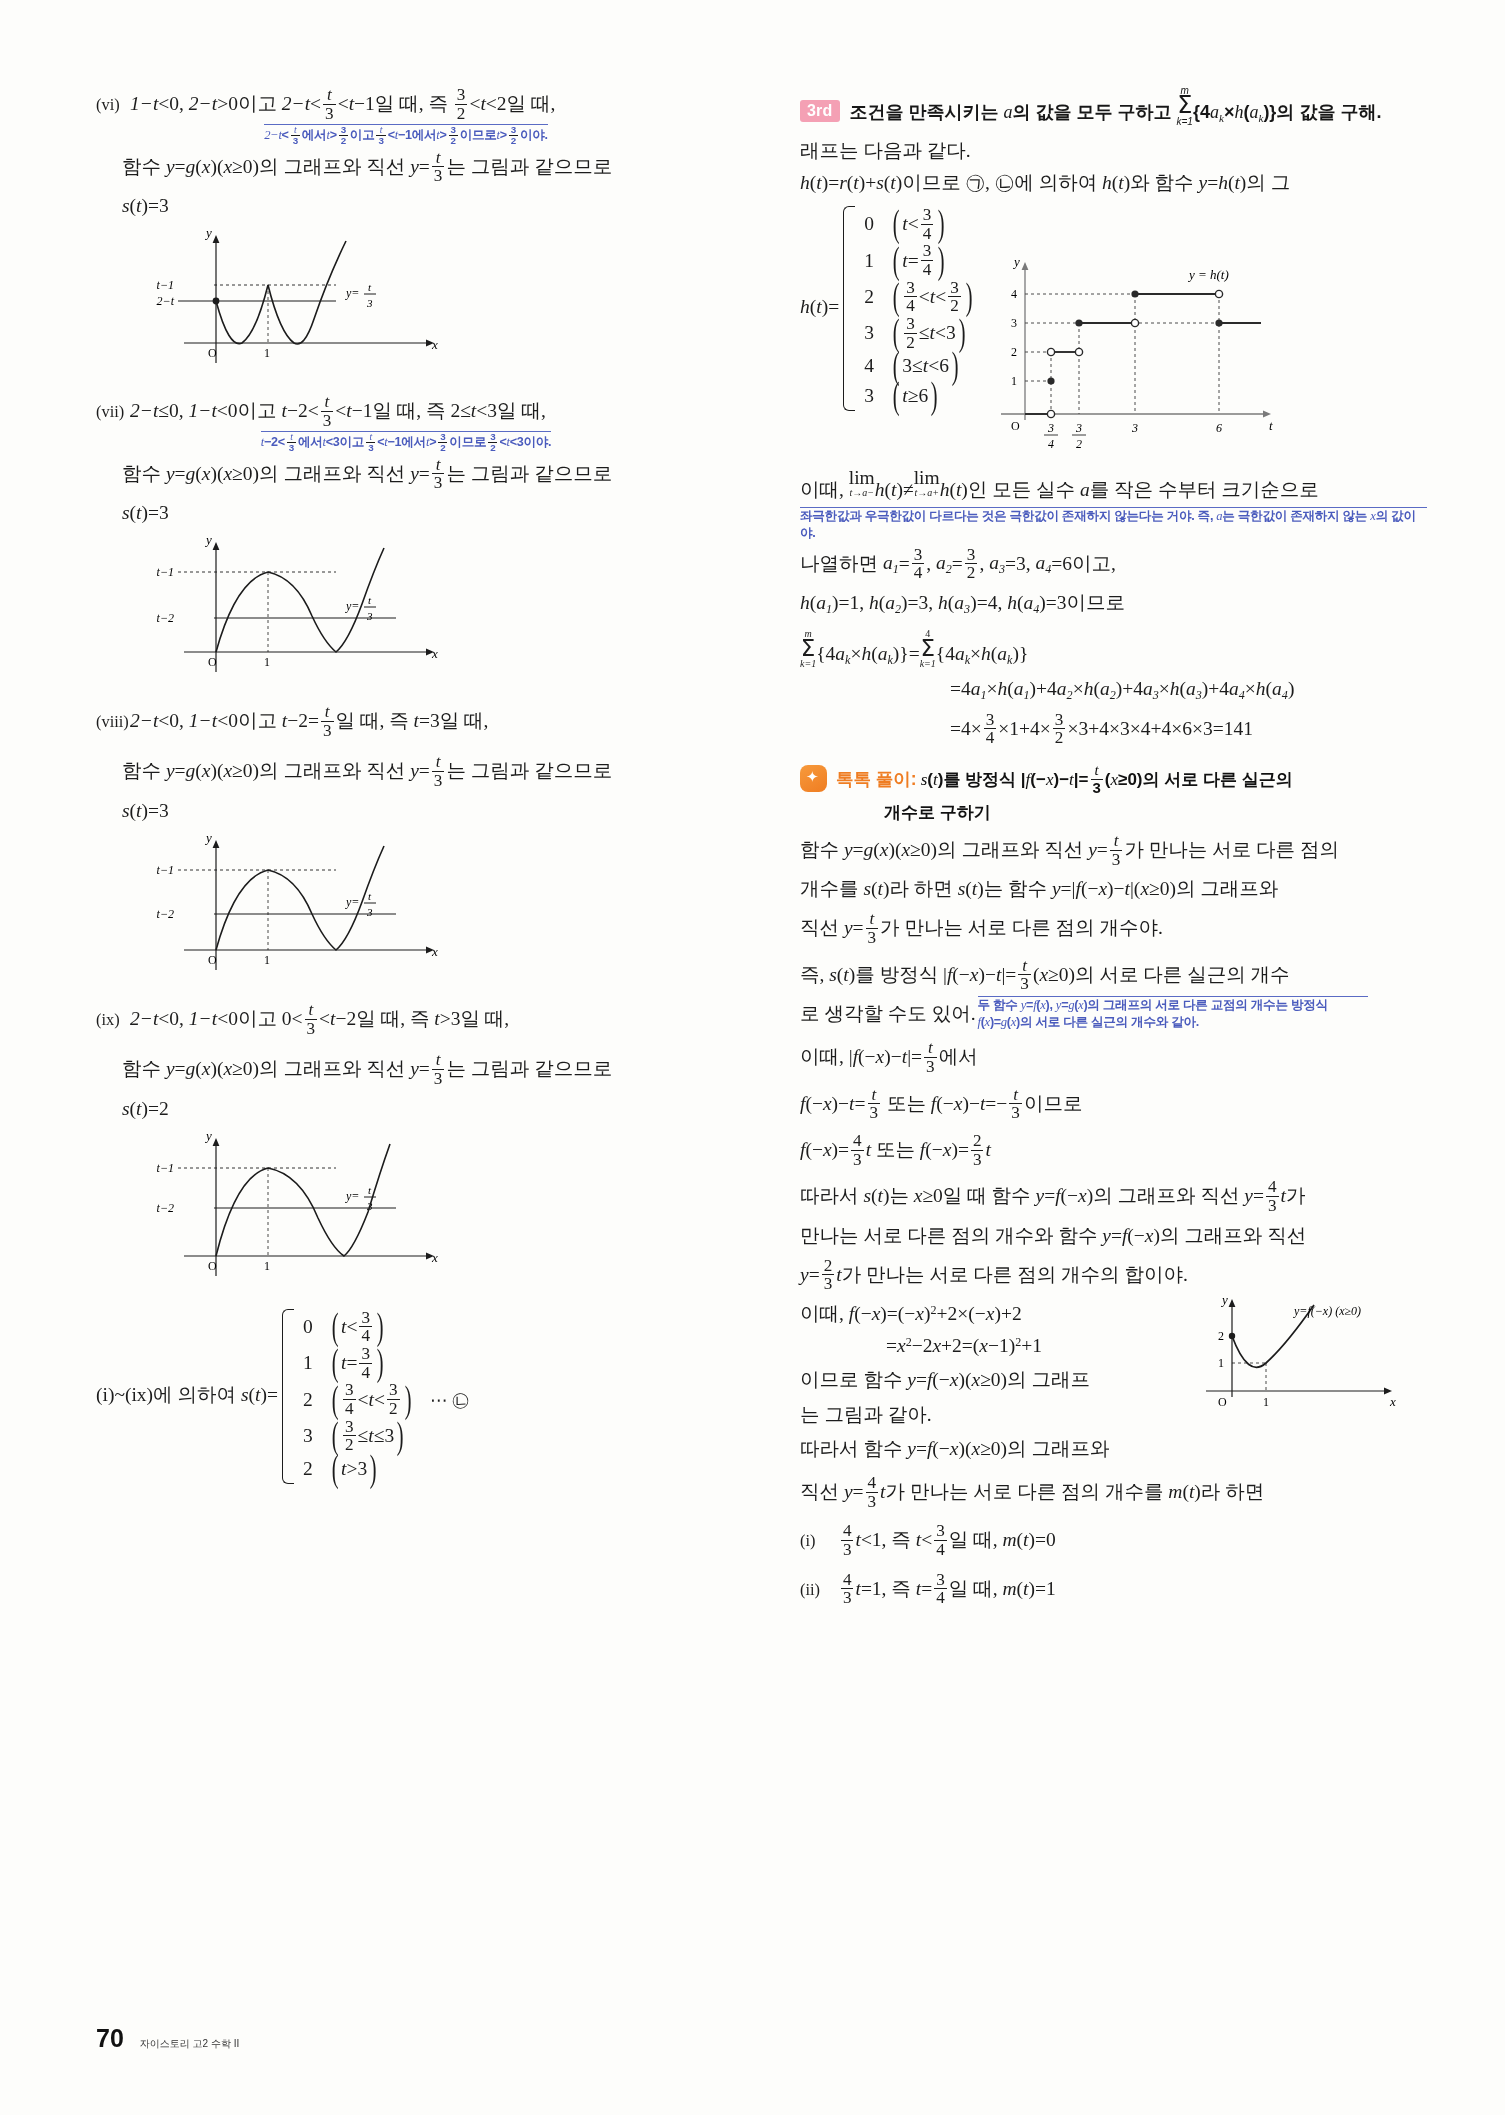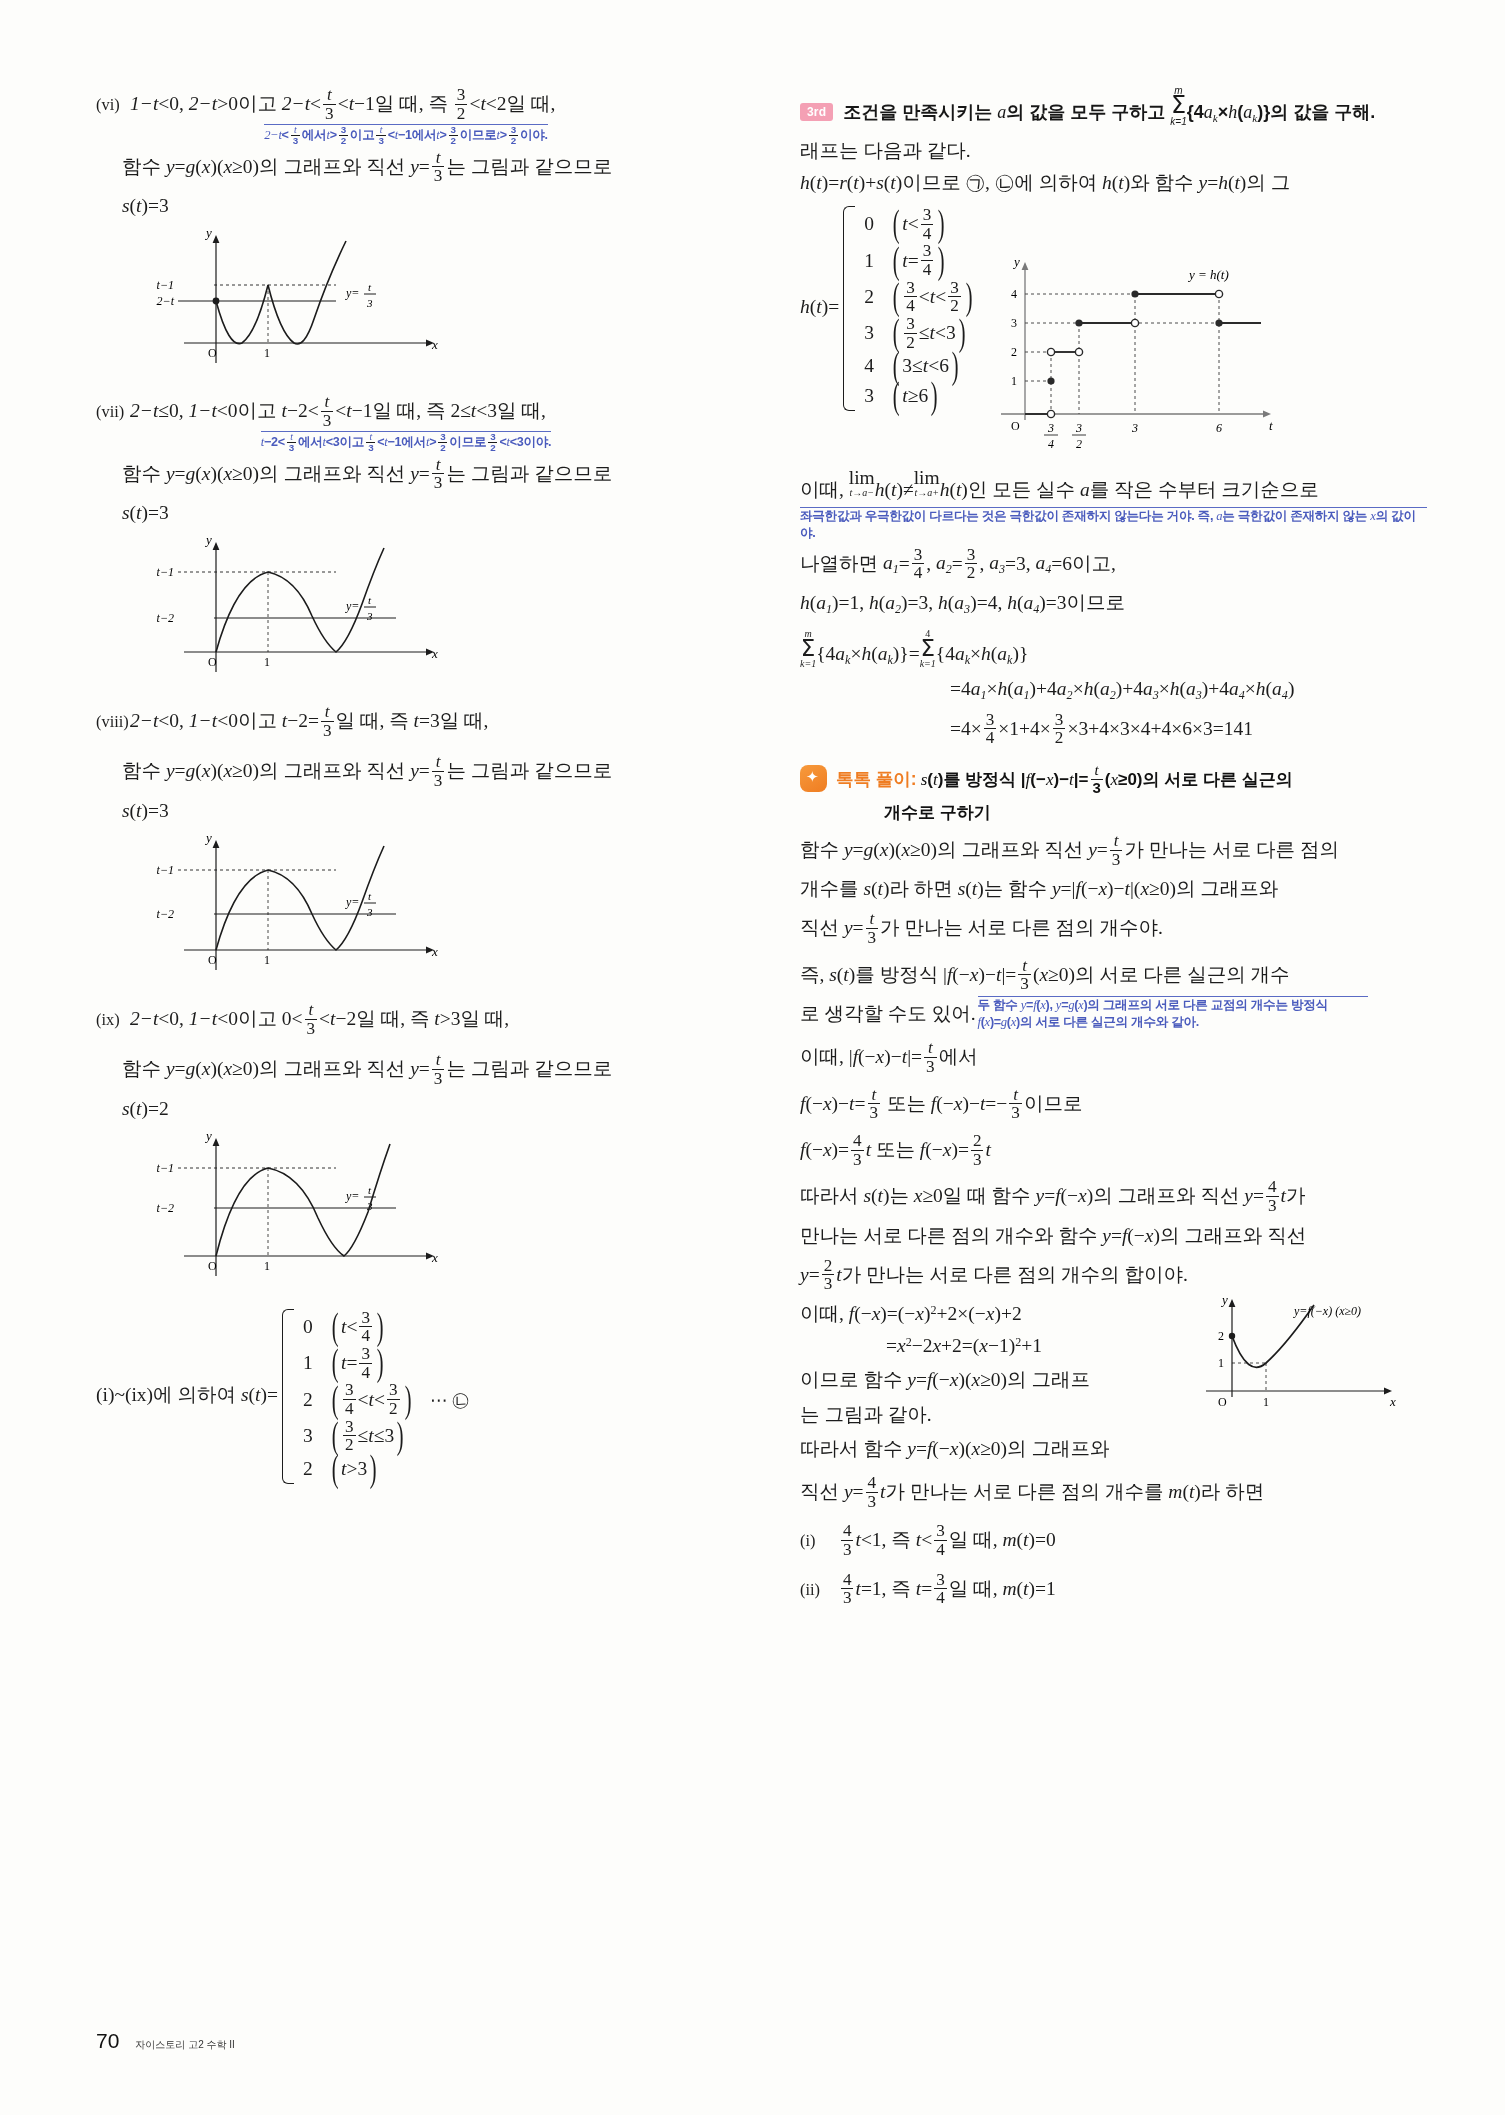--- a/index.html
+++ b/index.html
@@ -32,21 +32,21 @@
           line-height:1.35; font-weight:600; letter-spacing:-0.3px;}
   .note .it { font-family:"Liberation Serif", serif; font-style:italic; font-weight:400;}
   .uline { border-top:1.6px solid #5a6bc4; }
 
   .sub { font-size:0.62em; vertical-align:-0.35em; }
   .sup { font-size:0.62em; vertical-align:0.5em; }
 
   
   .stepbadge{
     display:inline-block; background:#f4a0b4; color:#fff; font-family:"Liberation Sans",sans-serif;
-    font-weight:700; font-size:12px; padding:2px 7px 2px 7px; border-radius:3px;
+    font-weight:700; font-size:16px; padding:2px 7px 2px 7px; border-radius:3px;
     vertical-align:2px; margin-right:10px; letter-spacing:0.2px;
   }
   .steprow { font-family:"Liberation Sans", sans-serif; font-weight:700; font-size:18px; color:#171717; white-space:nowrap;}
   .steprow .it { font-family:"Liberation Serif", serif; font-style:italic; font-weight:400;}
 
   
   .tokhead { display:flex; align-items:flex-start; gap:9px; margin-top:6px; }
   .tokicon {
     width:27px; height:27px; border-radius:8px;
     background:linear-gradient(150deg,#f79a3c,#ef7d22);
@@ -69,21 +69,21 @@
   .pw .rows { display:flex; flex-direction:column; }
   .pw .rows .r { display:flex; align-items:center; gap:16px; font-size:19.5px; white-space:nowrap; }
   .bigparen { display:inline-flex; align-items:center; }
   .bigparen > .p { font-size:1.9em; font-weight:300; line-height:0.8; transform:scaleX(0.55); display:inline-block;}
 
   
   .fig { position:relative; }
   svg text { font-family:"Liberation Serif", serif; font-style:italic; }
   svg text.up { font-style:normal; }
   .footer { position:absolute; left:96px; bottom:62px; display:flex; align-items:baseline; gap:16px;}
-  .pageno { font-family:"Liberation Sans",sans-serif; font-weight:400; font-size:21px; color:#111;}
+  .pageno { font-family:"Liberation Sans",sans-serif; font-weight:700; font-size:25px; color:#111;}
   .booktitle { font-family:"Liberation Sans",sans-serif; font-size:10px; color:#333; }
 </style>
 </head>
 <body>
 
 <div class="page">
 
   <div class="col-left">
 
     <div>

